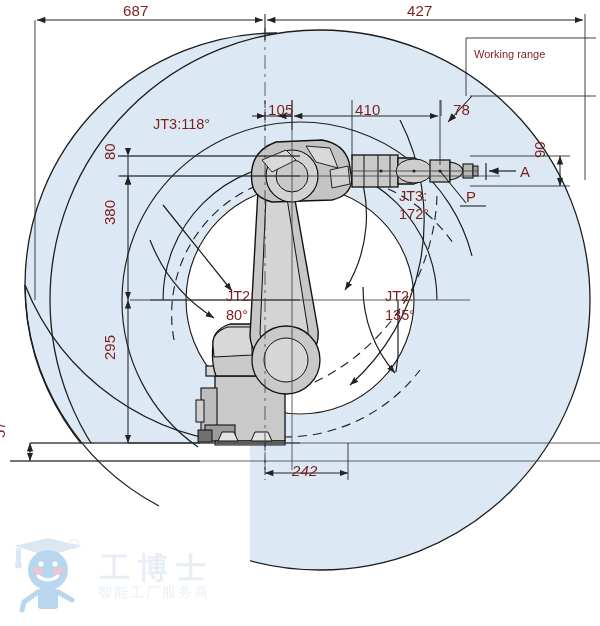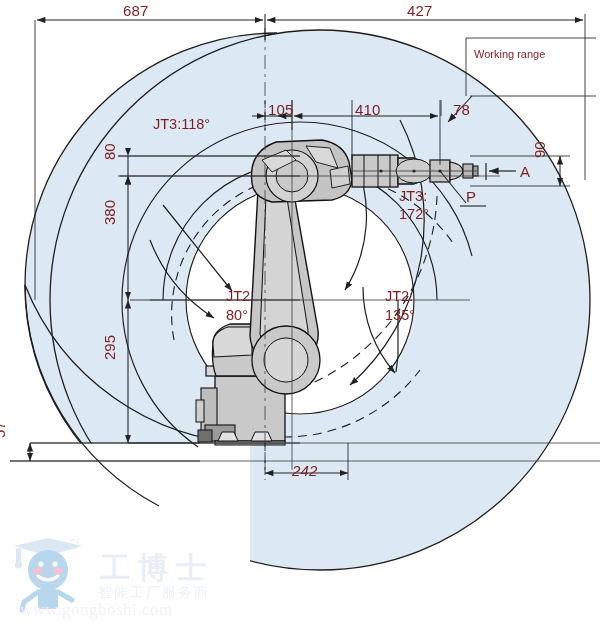--- a/index.html
+++ b/index.html
@@ -336,16 +336,15 @@
       <circle cx="33" cy="30" r="2.6" fill="#ffffff"></circle>
       <circle cx="47" cy="30" r="2.6" fill="#ffffff"></circle>
       <path d="M30 42 Q40 50 50 42" stroke="#ffffff" stroke-width="3" fill="none" stroke-linecap="round"></path>
       <rect x="30" y="55" width="20" height="20" rx="3" fill="#b9d6ef"></rect>
       <path d="M30 58 L16 68 L14 76" stroke="#b9d6ef" stroke-width="5" fill="none" stroke-linecap="round"></path>
       <path d="M50 58 L64 66" stroke="#b9d6ef" stroke-width="5" fill="none" stroke-linecap="round"></path>
       <circle cx="66" cy="10" r="4.5" fill="none" stroke="#e4eef7" stroke-width="1.2"></circle>
     </svg>
     <div class="wm-text-cn">工博士</div>
     <div class="wm-text-sub">智能工厂服务商</div>
-    <div class="wm-url">www.gongboshi.com</div>
   </div>
 
 </div>
 
 </body></html>

